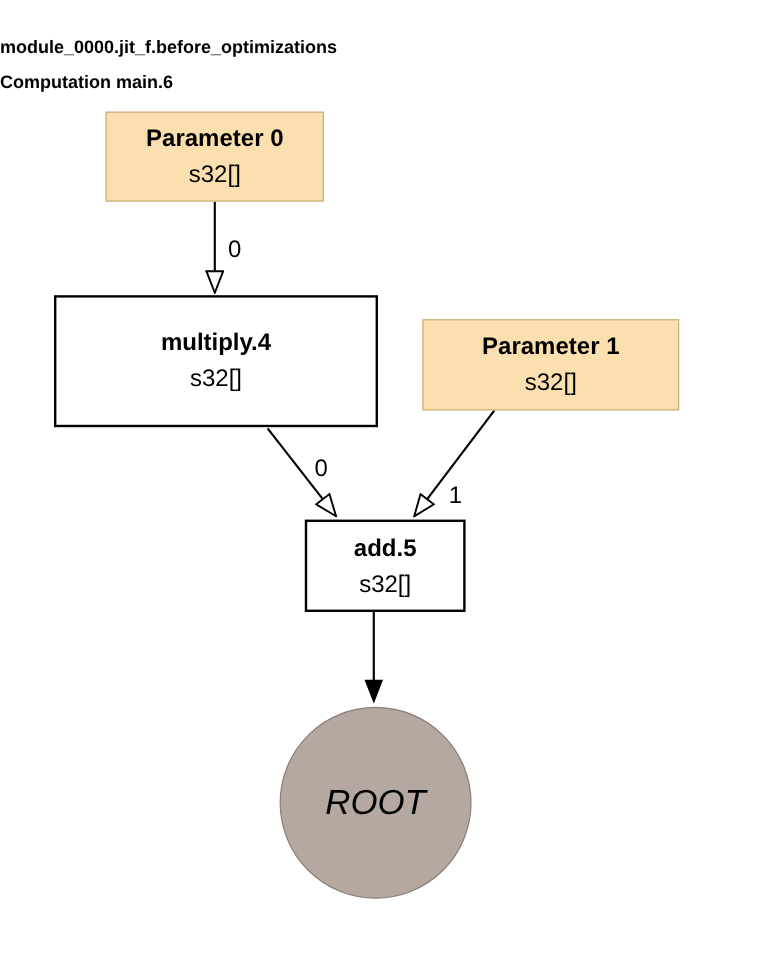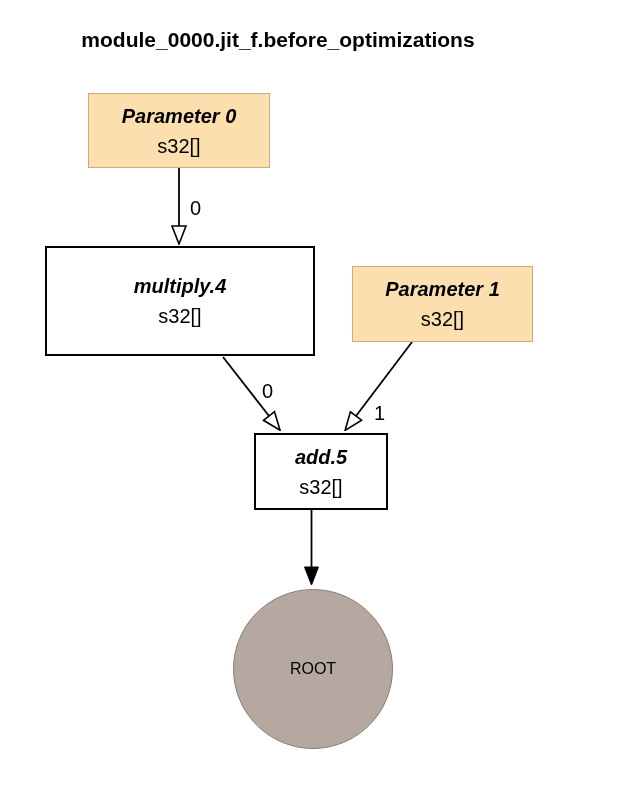--- a/index.html
+++ b/index.html
@@ -25,23 +25,23 @@
     width: 635px;
     height: 799px;
     background: var(--background);
     overflow: hidden;
   }
   .title-block {
     position: absolute;
     left: 0;
     top: 25px;
     width: 556px;
-    text-align: center;
+    text-align: left;
     font-weight: bold;
-    font-size: 21px;
+    font-size: 15px;
     line-height: 29px;
     color: var(--text);
   }
   svg.edges {
     position: absolute;
     left: 0;
     top: 0;
     width: 635px;
     height: 799px;
     pointer-events: none;
@@ -67,49 +67,51 @@
     display: flex;
     flex-direction: column;
     justify-content: center;
     align-items: center;
     text-align: center;
     font-size: 20px;
     line-height: 30px;
     color: var(--text);
     cursor: default;
   }
-  .node .bold { font-weight: bold; font-style: italic; }
+  .node .bold { font-weight: bold; }
   .param-node {
     background: var(--parameter-fill);
     border: 1.5px solid var(--parameter-border);
   }
   .op-node {
     background: var(--op-fill);
     border: 2px solid var(--op-border);
   }
   .root-node {
     background: var(--root-fill);
     border: 1.5px solid var(--root-border);
     border-radius: 50%;
-    font-size: 16px;
+    font-size: 29px;
+    font-style: italic;
   }
   .edge-label {
     position: absolute;
     font-size: 20px;
     line-height: 24px;
     color: var(--text);
   }
 </style>
 </head>
 <body>
 
 <div id="canvas">
 
   <div class="title-block">
     <div>module_0000.jit_f.before_optimizations</div>
+    <div>Computation main.6</div>
   </div>
 
   <svg class="edges" viewBox="0 0 635 799" aria-hidden="true">
     <defs>
       <marker id="arrow-open" viewBox="0 0 20 16" refX="1" refY="8" markerWidth="20" markerHeight="16" markerUnits="userSpaceOnUse" orient="auto">
         <path class="arrow-open" d="M1,1 L19,8 L1,15 Z"></path>
       </marker>
       <marker id="arrow-filled" viewBox="0 0 20 16" refX="1" refY="8" markerWidth="20" markerHeight="16" markerUnits="userSpaceOnUse" orient="auto">
         <path class="arrow-filled" d="M1,1 L19,8 L1,15 Z"></path>
       </marker>
@@ -127,21 +129,21 @@
   <div class="node param-node" style="left:88px; top:93px; width:182px; height:75px;">
     <div class="bold">Parameter 0</div>
     <div>s32[]</div>
   </div>
 
   <div class="node op-node" style="left:45px; top:246px; width:270px; height:110px;">
     <div class="bold">multiply.4</div>
     <div>s32[]</div>
   </div>
 
-  <div class="node param-node" style="left:352px; top:266px; width:181px; height:76px;text-align:center;">
+  <div class="node param-node" style="left:352px; top:266px; width:214px; height:76px;text-align:center;">
     <div class="bold">Parameter 1</div>
     <div>s32[]</div>
   </div>
 
   <div class="node op-node" style="left:254px; top:433px; width:134px; height:77px;">
     <div class="bold">add.5</div>
     <div>s32[]</div>
   </div>
 
   <div class="node root-node" style="left:233px; top:589px; width:160px; height:160px;">

